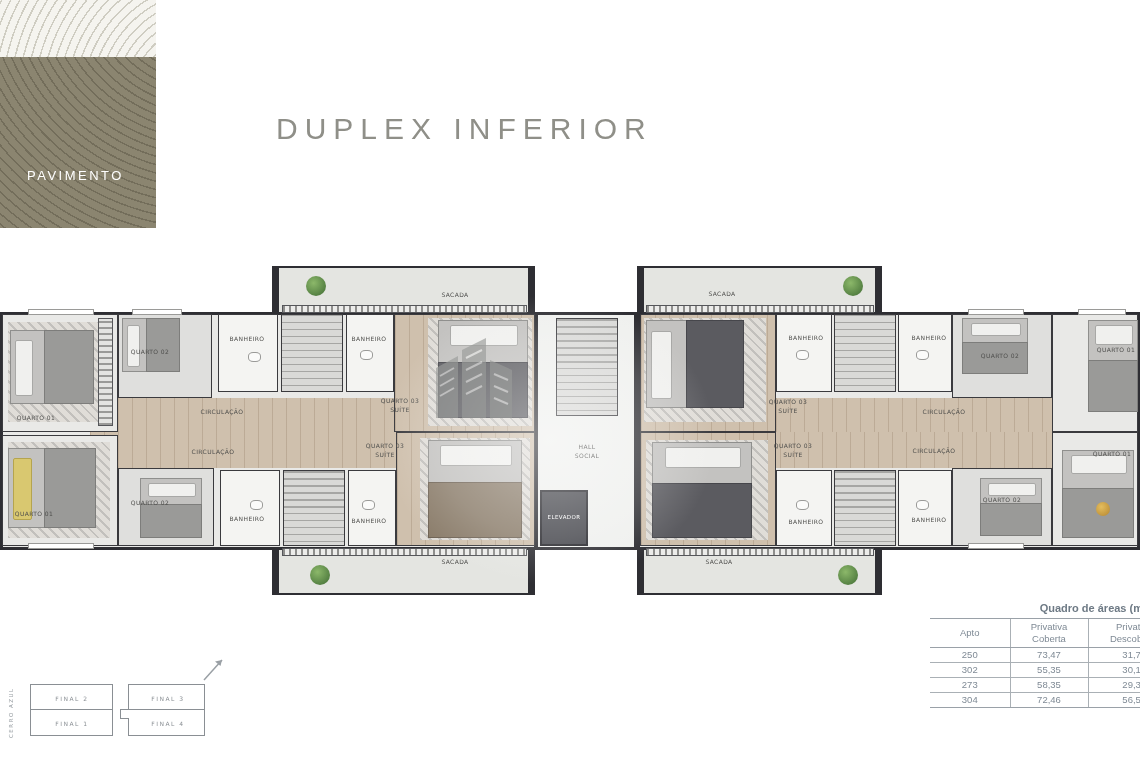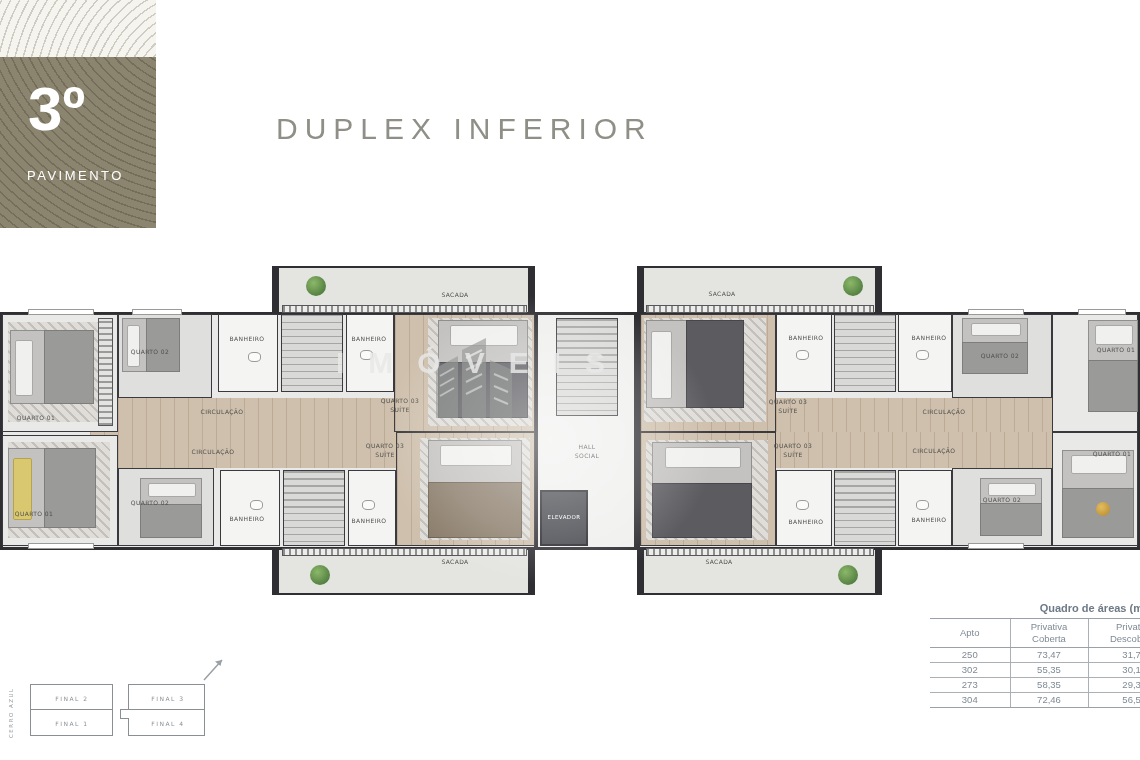--- a/index.html
+++ b/index.html
@@ -86,21 +86,20 @@
   .area-table tr:last-child td{border-bottom:1px solid #9aa1a8;}
   .area-table th+th, .area-table td+td{border-left:1px solid #aab0b5;}
   .area-table th, .area-table td{text-align:center;}
 </style>
 </head>
 <body>
 
 <div class="abs badge">
   <div class="abs badge-top"></div>
   <div class="abs badge-main"></div>
-  <div class="abs badge-number">3º</div>
   <div class="abs badge-label">PAVIMENTO</div>
 </div>
 <div class="abs page-title">DUPLEX INFERIOR</div>
 
 <div class="abs" style="left:0;top:0;width:1140px;height:760px;">
 
   <div class="abs balcony" style="left:272px;top:266px;width:263px;height:49px;"></div>
   <div class="abs balcony" style="left:637px;top:266px;width:245px;height:49px;"></div>
   <div class="abs balcony" style="left:272px;top:546px;width:263px;height:49px;"></div>
   <div class="abs balcony" style="left:637px;top:546px;width:245px;height:49px;"></div>
@@ -242,21 +241,20 @@
       <line x1="12" y1="66" x2="26" y2="58"></line>
       <line x1="38" y1="28" x2="54" y2="20"></line>
       <line x1="38" y1="40" x2="54" y2="32"></line>
       <line x1="38" y1="52" x2="54" y2="44"></line>
       <line x1="38" y1="64" x2="54" y2="56"></line>
       <line x1="66" y1="44" x2="80" y2="50"></line>
       <line x1="66" y1="56" x2="80" y2="62"></line>
       <line x1="66" y1="68" x2="80" y2="74"></line>
     </g>
   </svg>
-  <div class="wm-top">IMÓVEIS</div>
 </div>
 
 <div class="abs kp-street">CERRO AZUL</div>
 <div class="abs kp-box"></div>
 <div class="abs kp-hline"></div>
 <div class="abs kp-core"></div>
 <div class="abs kp-notch"></div>
 <div class="kp-label" style="left:72px;top:698px">FINAL 2</div>
 <div class="kp-label" style="left:168px;top:698px">FINAL 3</div>
 <div class="kp-label" style="left:72px;top:723px">FINAL 1</div>

